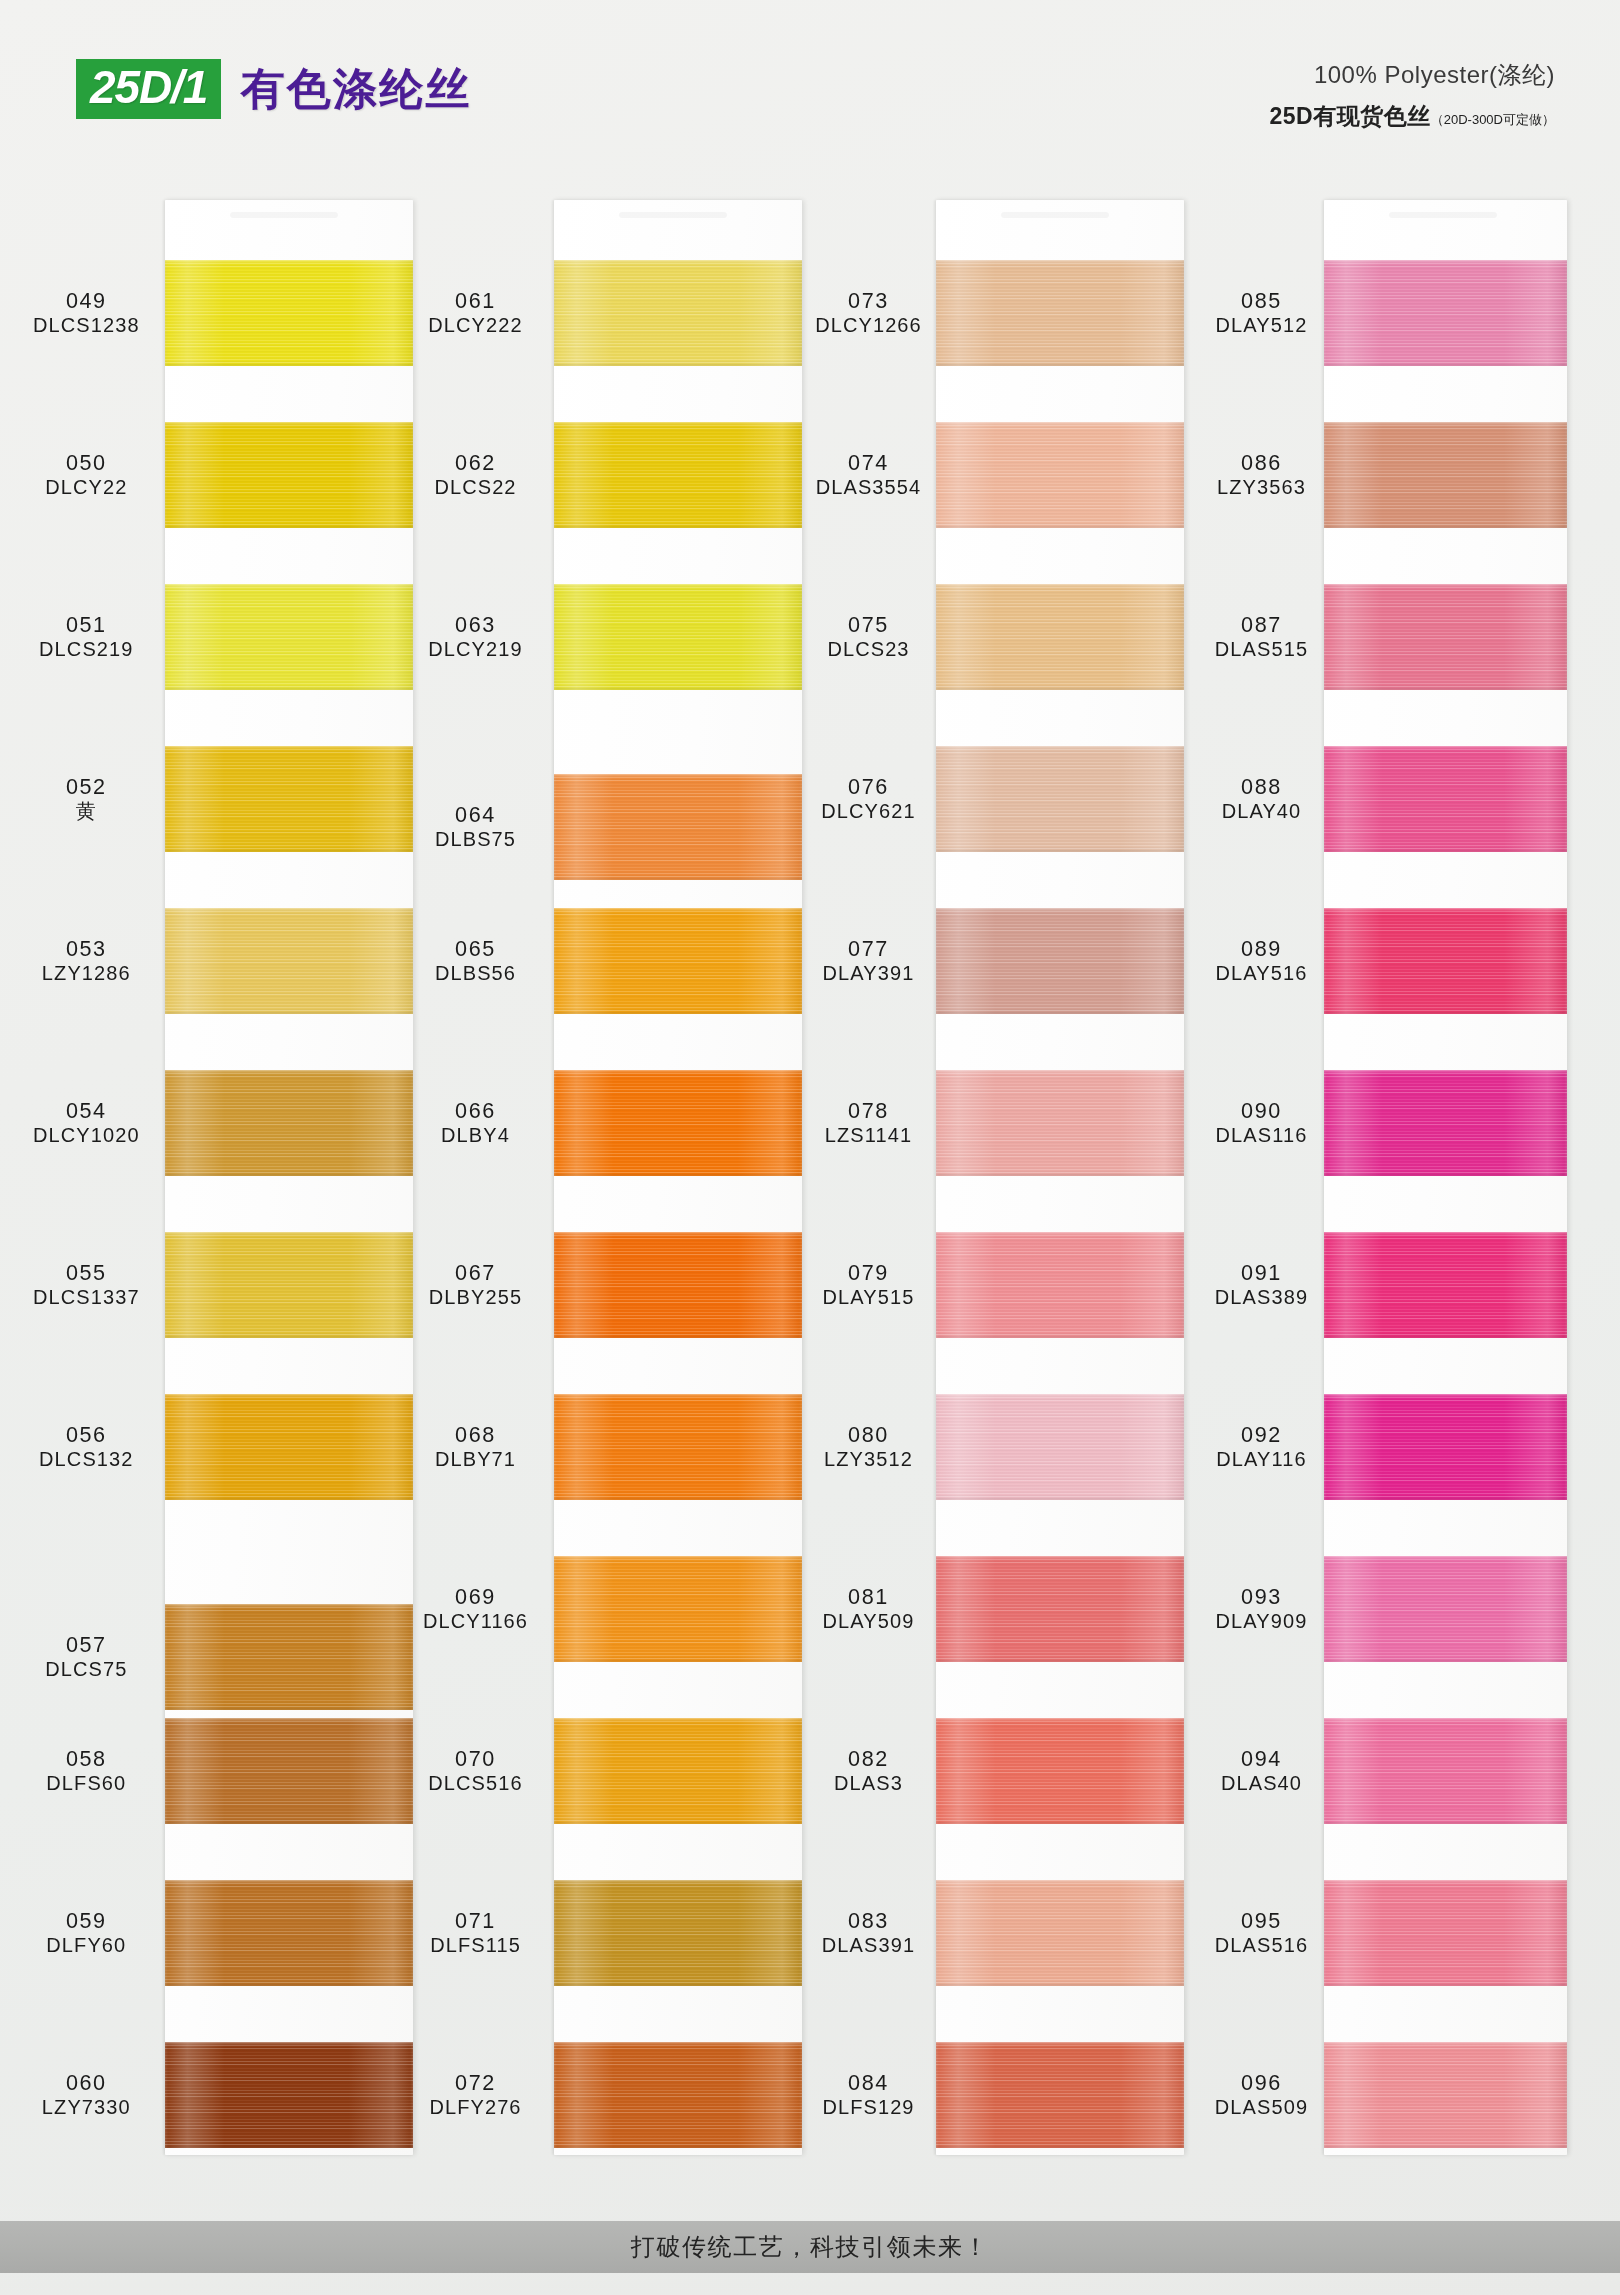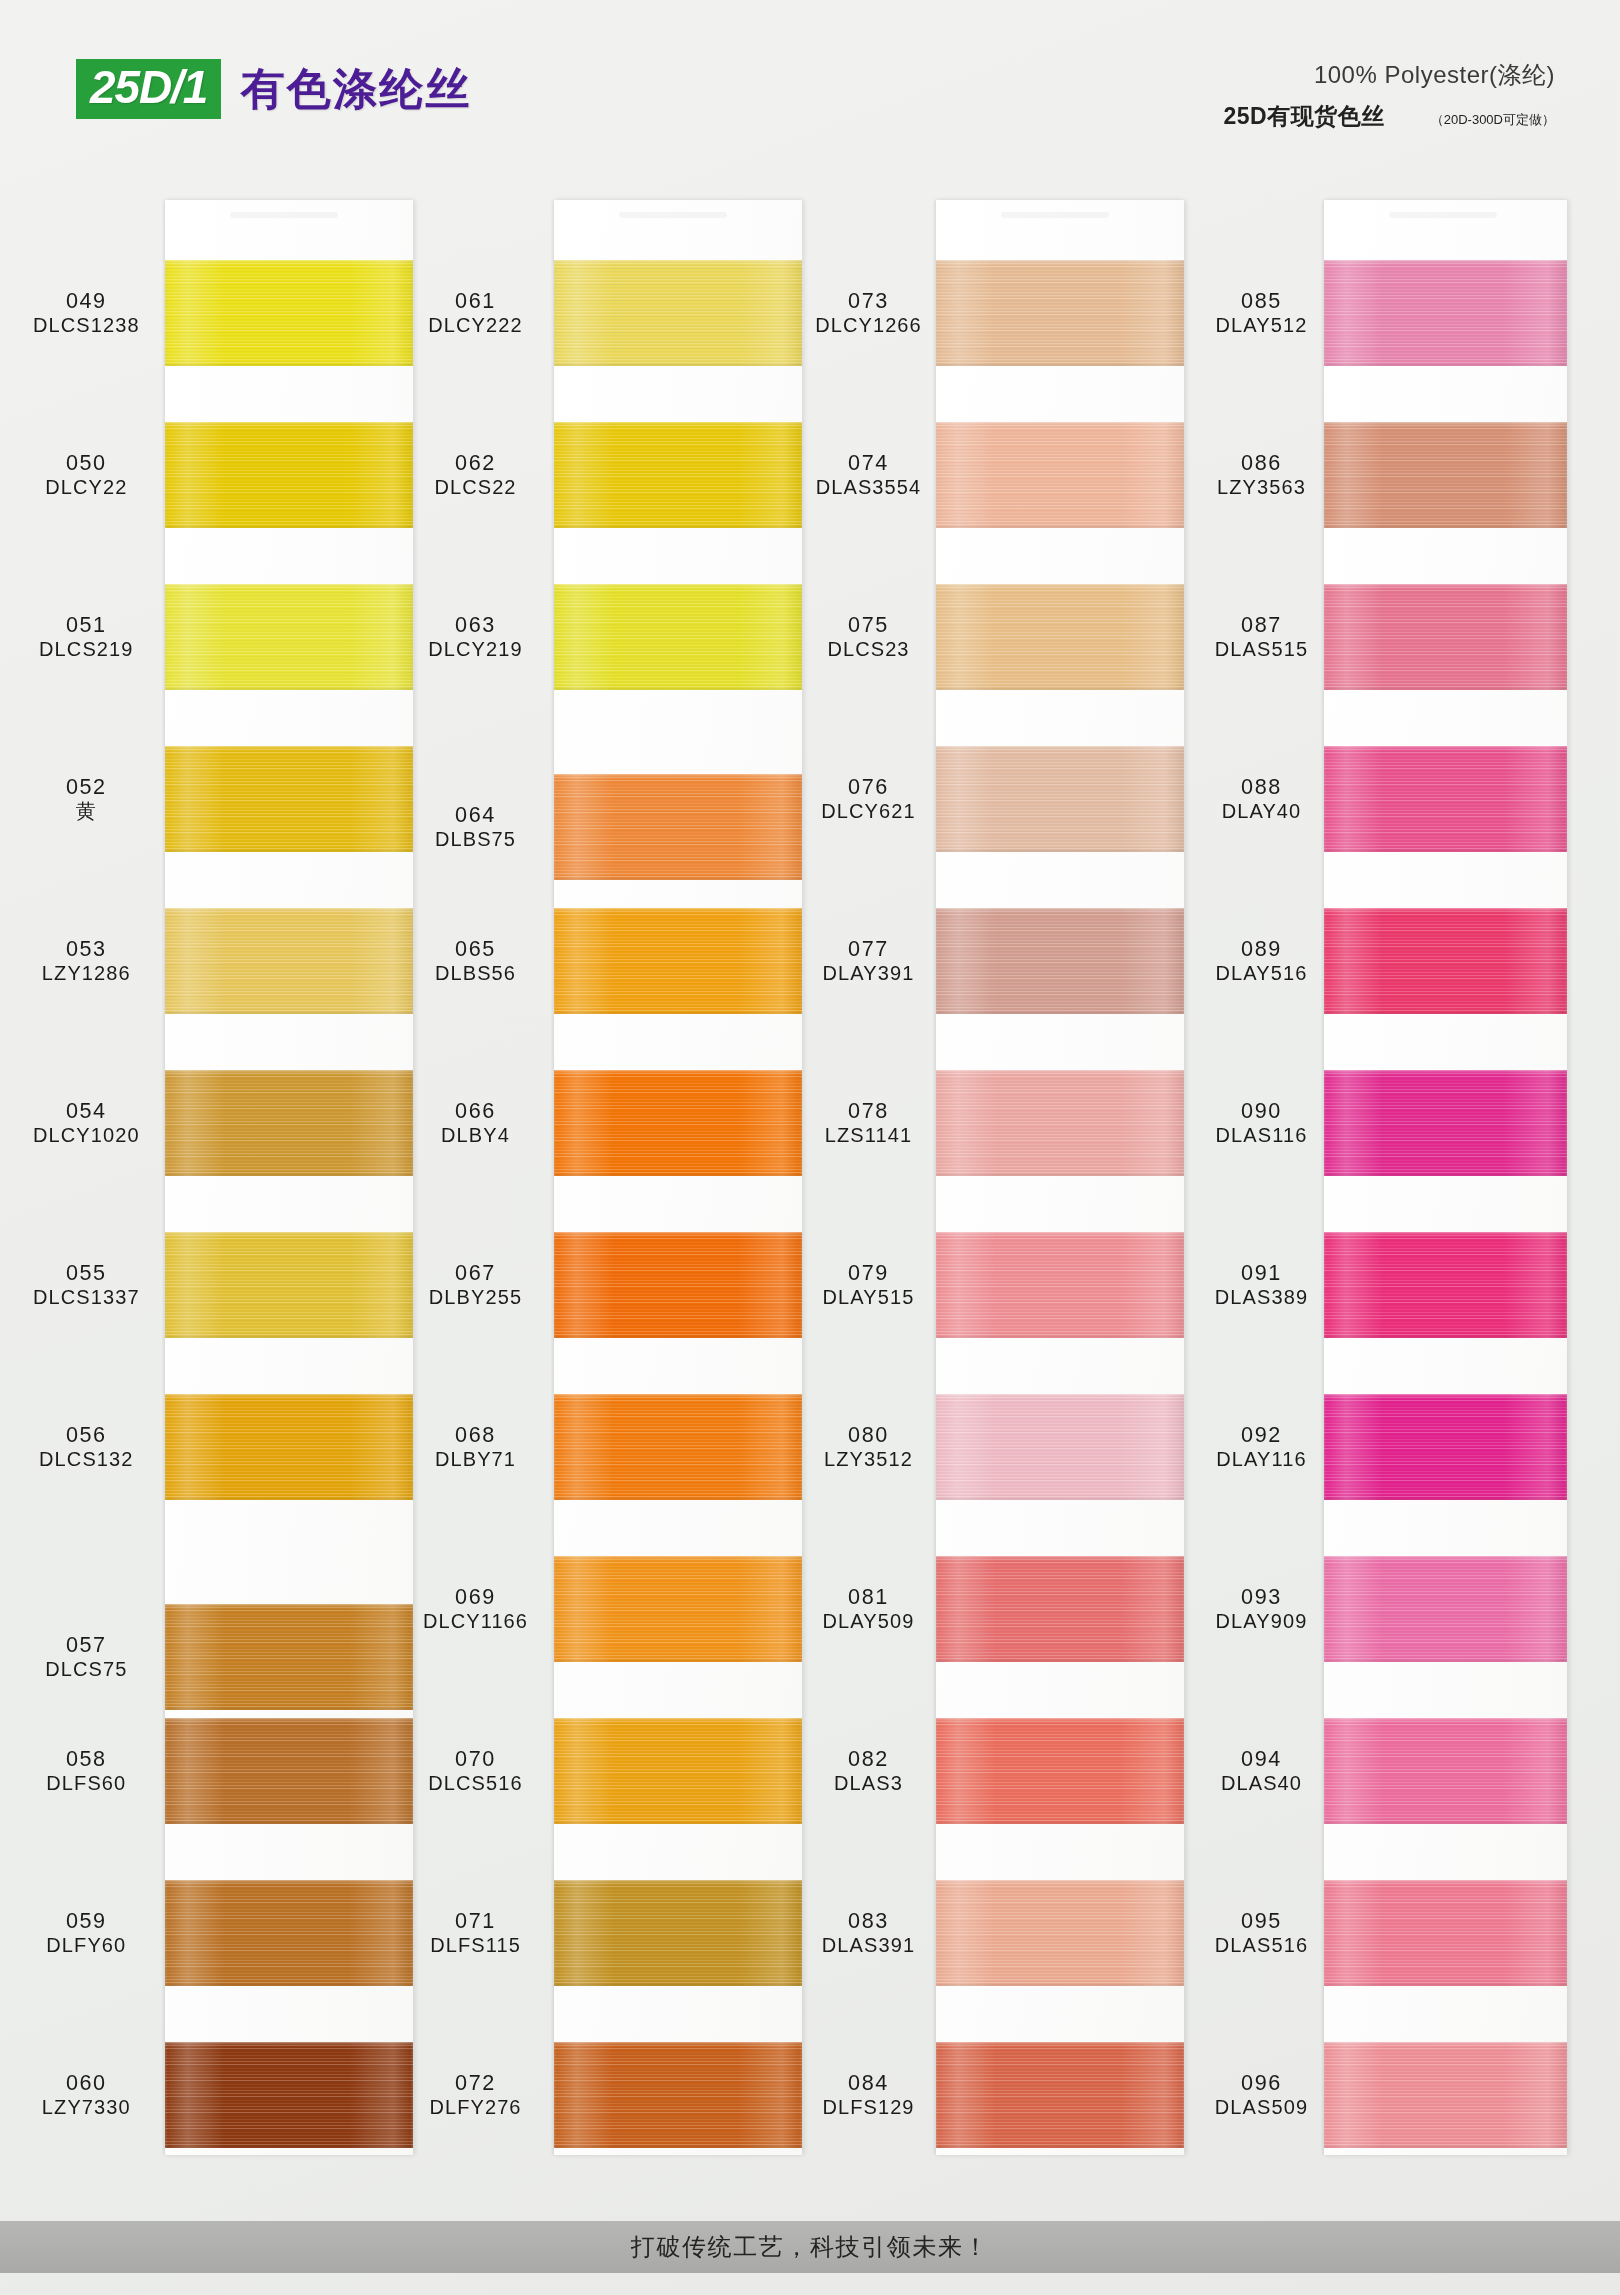--- a/index.html
+++ b/index.html
@@ -65,21 +65,20 @@
     color: #3a3a3a;
   }
   .hr-line2 {
     font-size: 23px;
     font-weight: bold;
     letter-spacing: 0.5px;
     color: #222;
     display: flex;
     align-items: baseline;
     justify-content: flex-end;
-    gap: 46px;
   }
   .hr-line2 .paren {
     font-size: 13px;
     font-weight: normal;
     letter-spacing: 0px;
   }
 
   
   .card-area {
     position: absolute;

